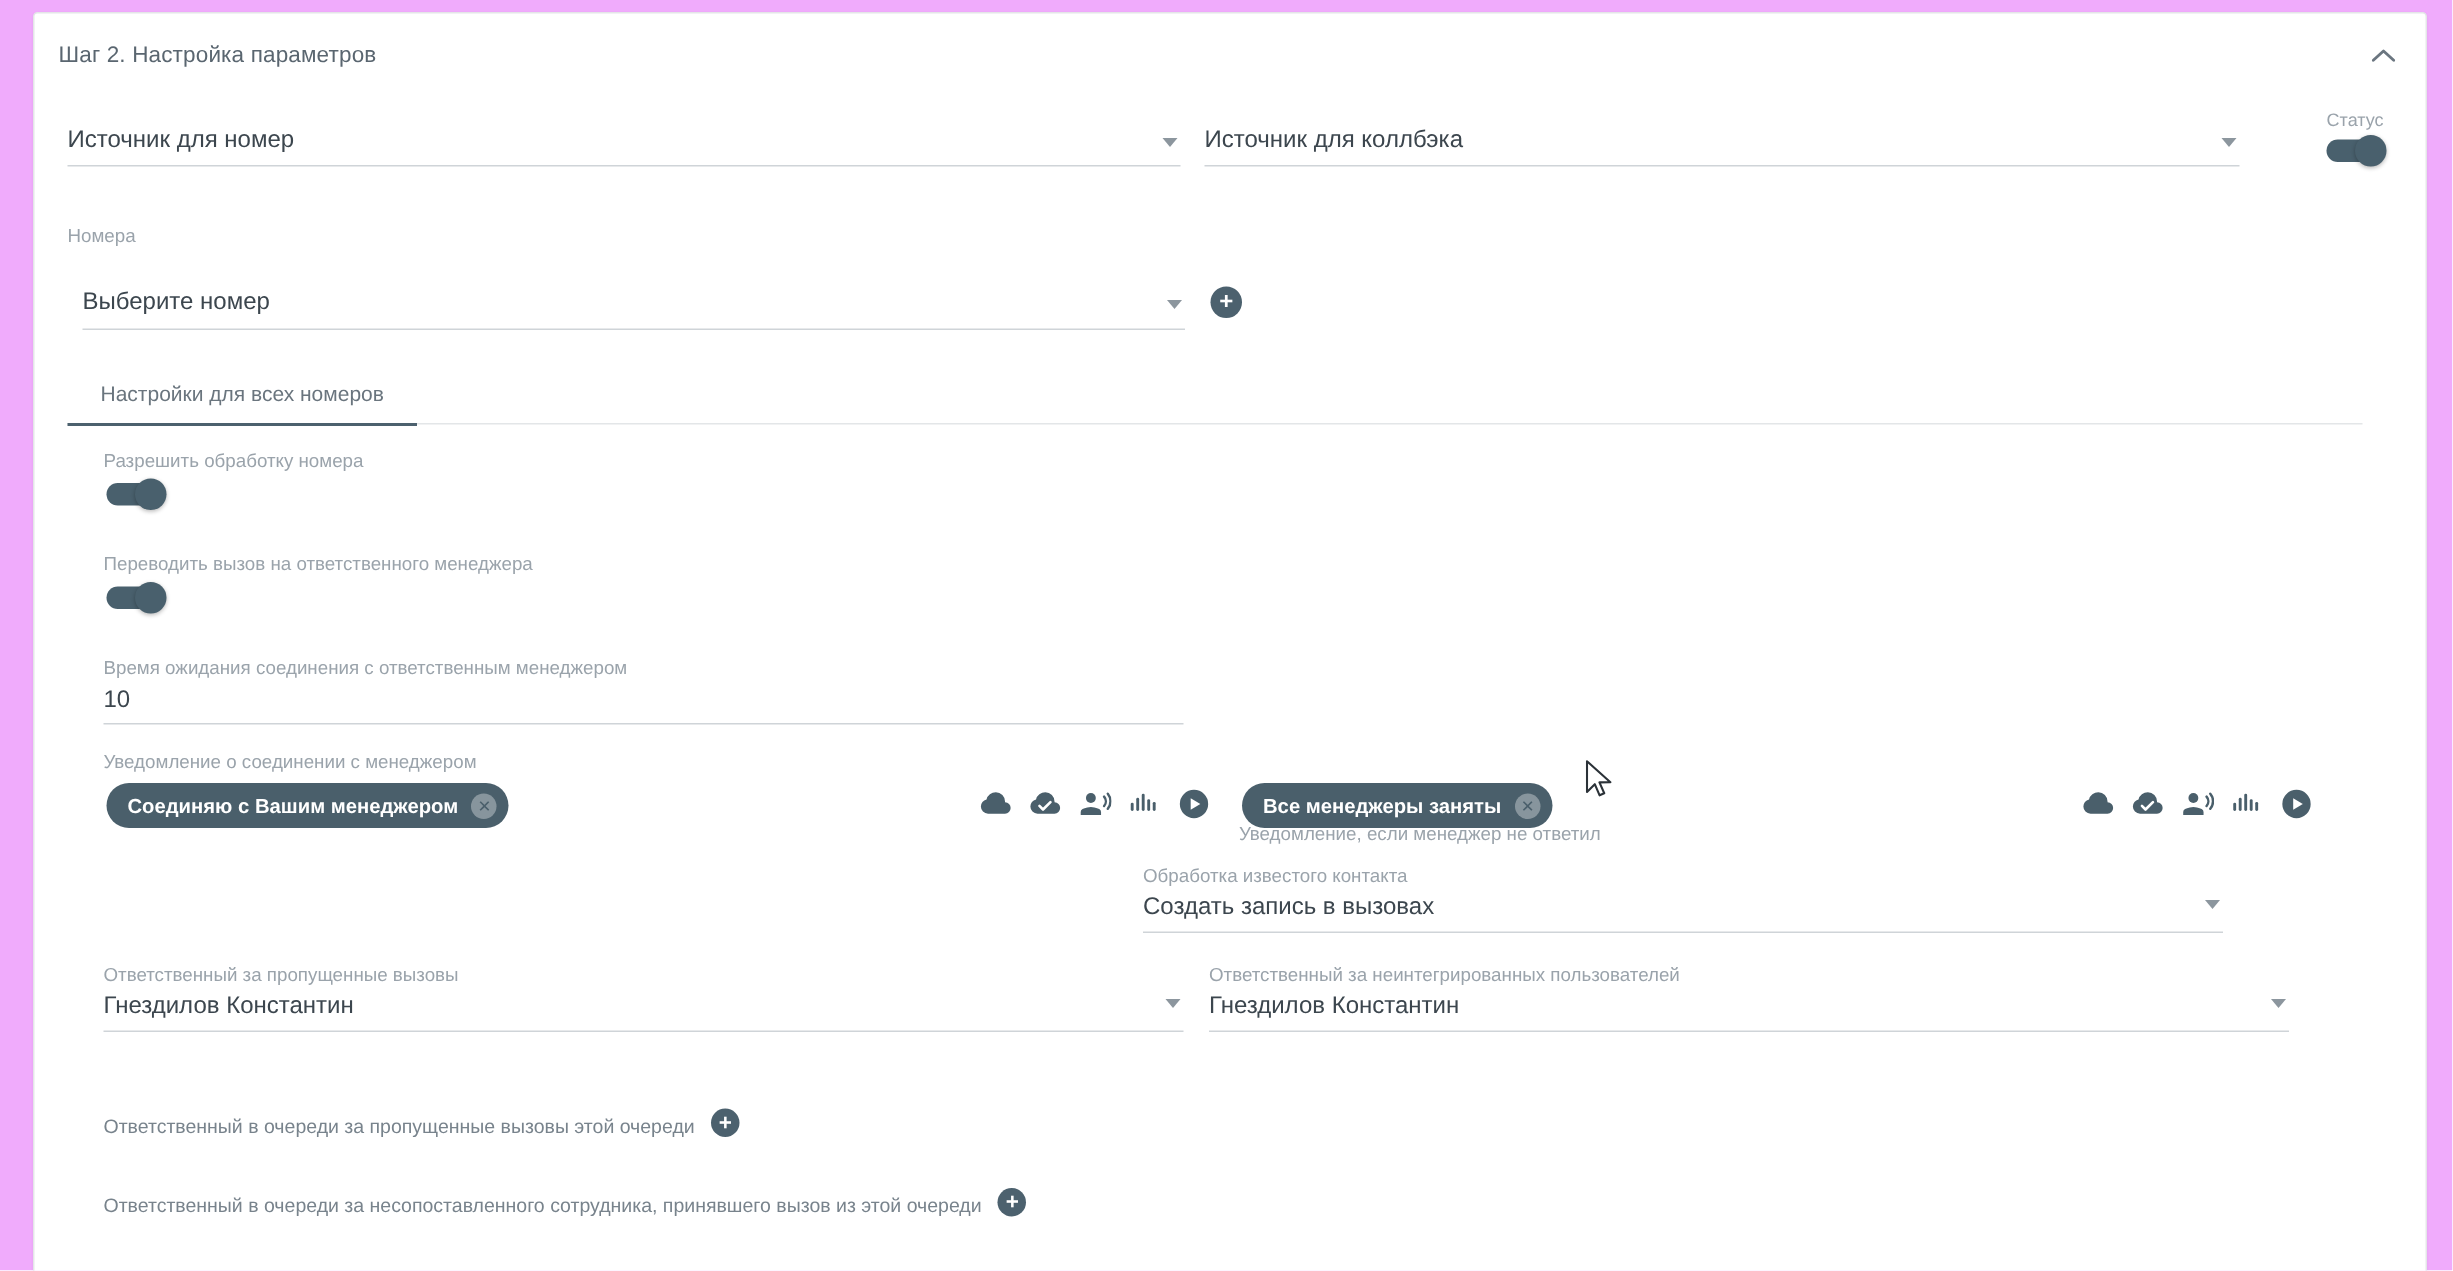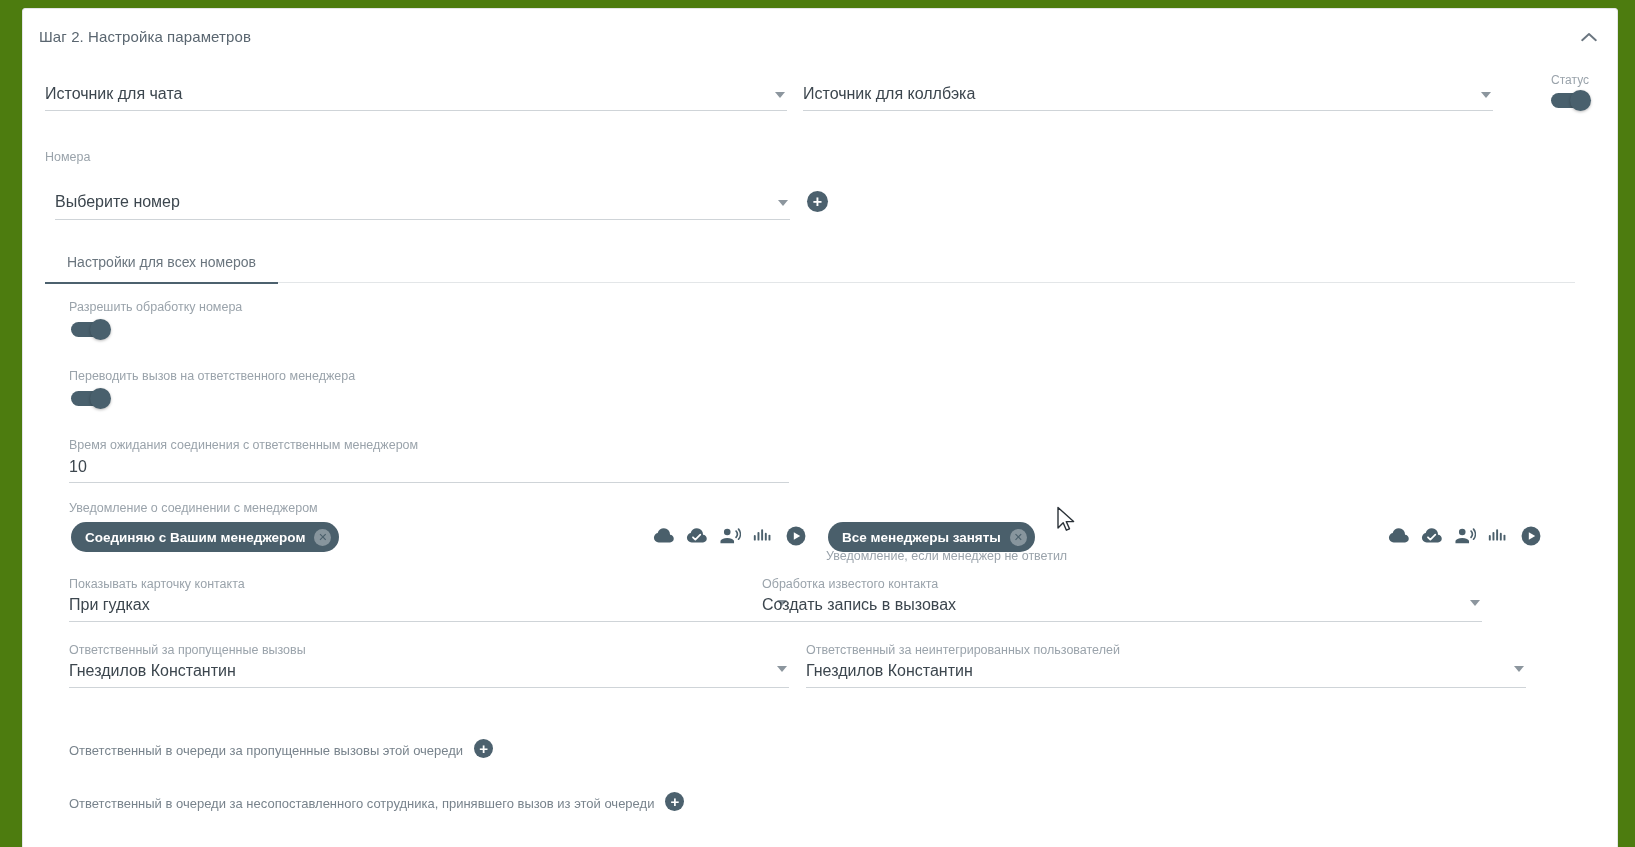--- a/index.html
+++ b/index.html
@@ -2,21 +2,21 @@
 <html><head>
 <meta charset="utf-8">
 <style>
   * { box-sizing: border-box; margin: 0; padding: 0; }
   html, body {
     width: 1635px; height: 847px;
     background: #ffffff;
     font-family: "Liberation Sans", sans-serif;
     overflow: hidden;
   }
-  .page { position: relative; width: 1635px; height: 847px; background: #4d7c0f; }
+  .page { position: relative; width: 1635px; height: 847px; background: #f0abfc; }
 
   .panel {
     position: absolute;
     left: 22px; top: 8px;
     width: 1596px; height: 880px;
     background: #ffffff;
     border: 1px solid #e4e6e8;
     border-radius: 3px;
     box-shadow: 0 1px 2px rgba(0,0,0,0.06);
     overflow: hidden;
@@ -156,21 +156,21 @@
         <svg width="16" height="10" viewBox="0 0 16 10">
             <path d="M1.2 8.2L8 2l6.8 6.2" fill="none" stroke="#6b7680" stroke-width="1.9" stroke-linecap="round" stroke-linejoin="round"></path>
           </svg>
       </div>
     </div>
 
     <div class="status-label">Статус</div>
     <div class="toggle" style="position:absolute; right:28px; top:84px;"></div>
 
     <div class="field field-line" style="left:22px; top:70px; width:742px; height:32px;">
-      <div class="field-value" style="position:absolute; left:0; top:3px;">Источник для чата</div>
+      <div class="field-value" style="position:absolute; left:0; top:3px;">Источник для номер</div>
       <div class="caret" style="top:13px;"></div>
     </div>
 
     <div class="field" style="left:22px; top:140px; width:742px;">
       <div class="field-label">Номера</div>
     </div>
 
     <div class="field field-line" style="left:780px; top:70px; width:690px; height:32px;">
       <div class="field-value" style="position:absolute; left:0; top:3px;">Источник для коллбэка</div>
       <div class="caret" style="top:13px;"></div>
@@ -266,25 +266,20 @@
             <rect x="14" y="8.5" width="2.1" height="8.5" rx="1"></rect>
             <rect x="18" y="10.5" width="2.1" height="6.5" rx="1"></rect>
           </g>
         </svg>
       <svg class="ic" viewBox="0 0 24 24">
           <circle cx="12" cy="12" r="10.3" fill="#4a5f6b"></circle>
           <path d="M9.6 7.8l7 4.2-7 4.2Z" fill="#ffffff"></path>
         </svg>
     </div>
 
-    <div class="field field-line" style="left:46px; top:567px; width:720px; height:46px;">
-      <div class="field-label" style="position:absolute; left:0; top:0;">Показывать карточку контакта</div>
-      <div class="field-value" style="position:absolute; left:0; top:17px;">При гудках</div>
-      <div class="caret" style="top:24px;"></div>
-    </div>
 
     <div class="field field-line" style="left:739px; top:567px; width:720px; height:46px;">
       <div class="field-label" style="position:absolute; left:0; top:0;">Обработка известого контакта</div>
       <div class="field-value" style="position:absolute; left:0; top:17px;">Создать запись в вызовах</div>
       <div class="caret" style="top:24px;"></div>
     </div>
 
     <div class="field field-line" style="left:46px; top:633px; width:720px; height:46px;">
       <div class="field-label" style="position:absolute; left:0; top:0;">Ответственный за пропущенные вызовы</div>
       <div class="field-value" style="position:absolute; left:0; top:17px;">Гнездилов Константин</div>

